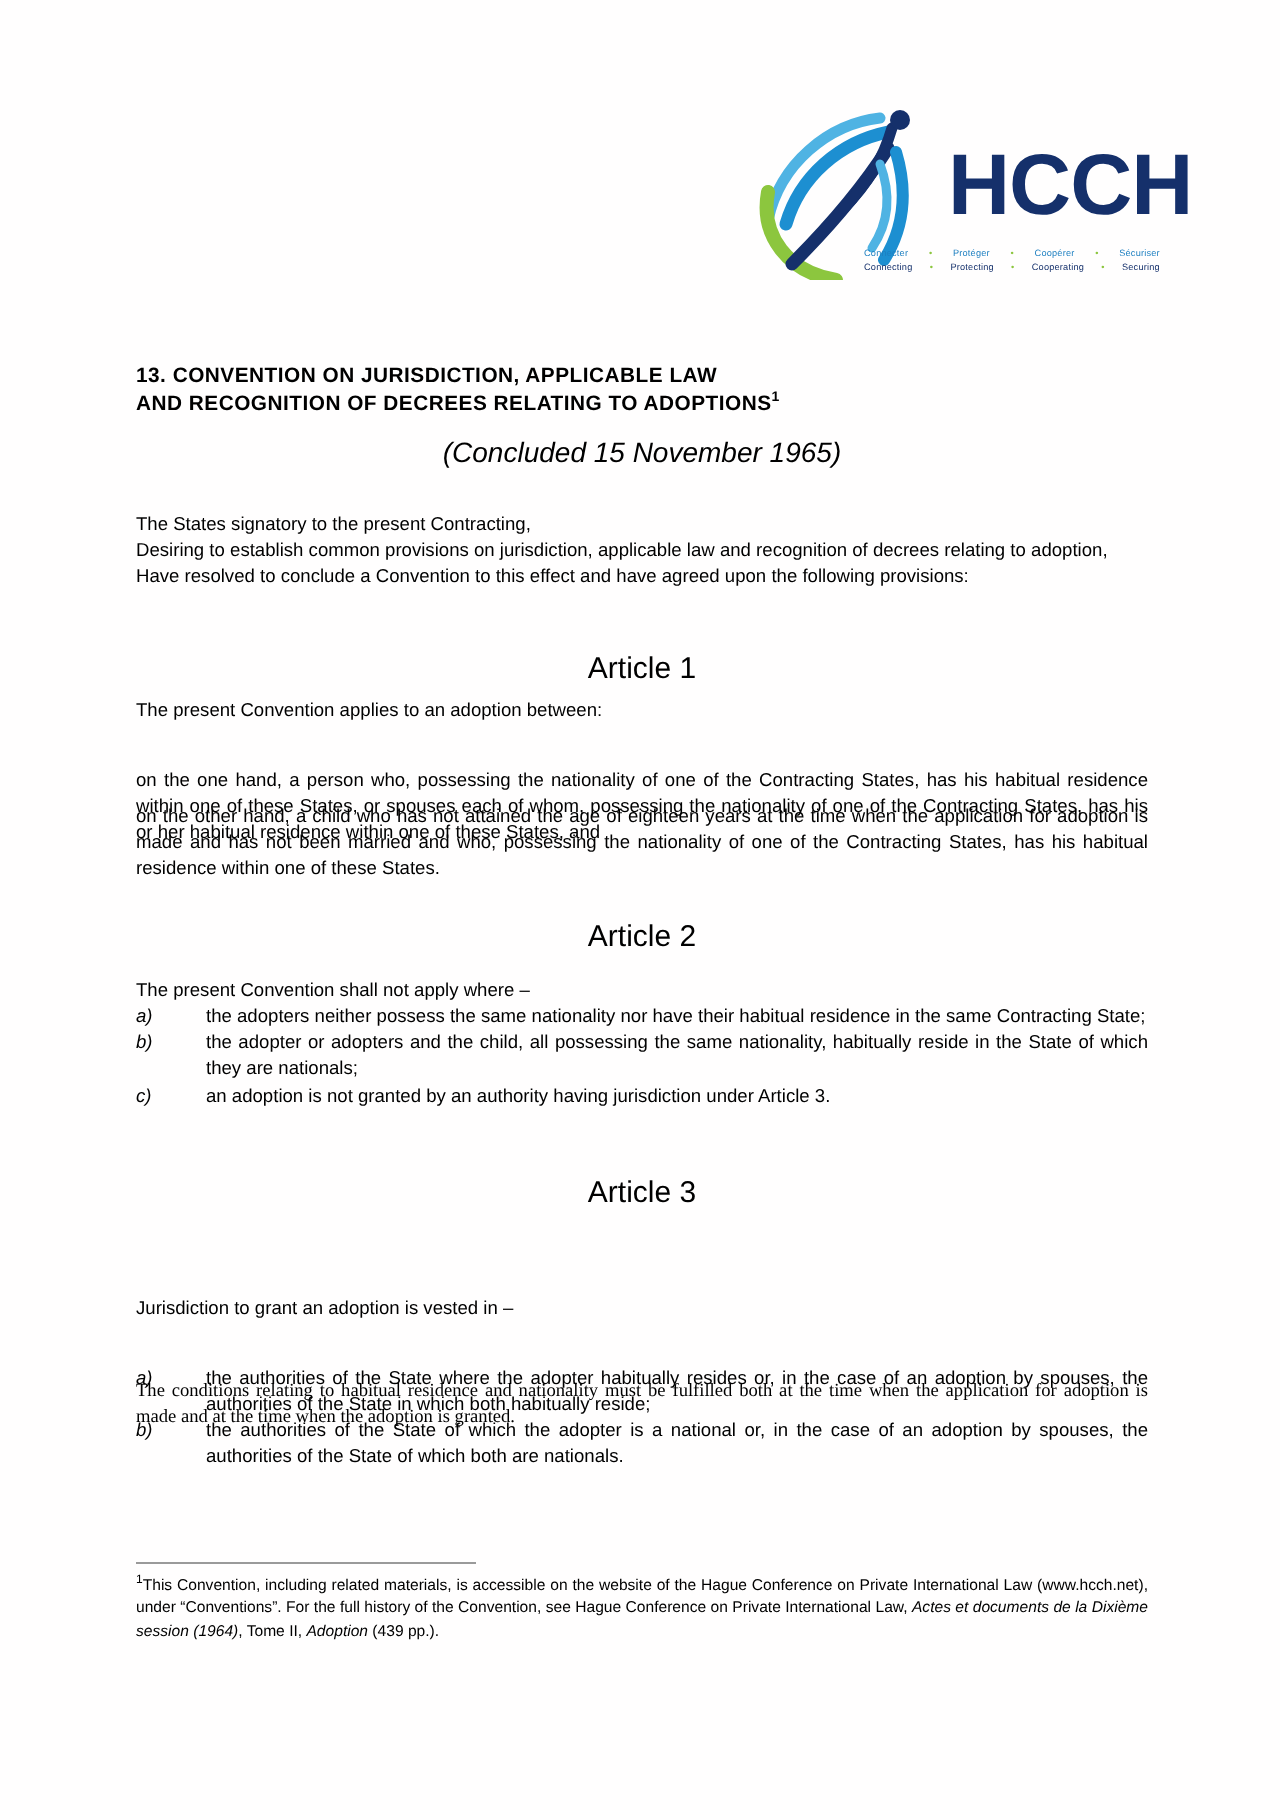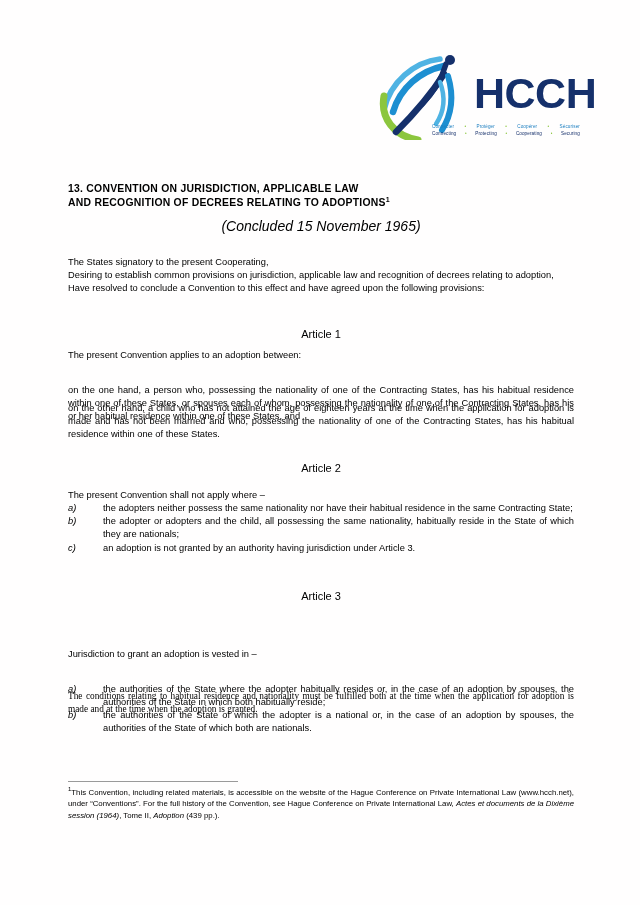--- a/index.html
+++ b/index.html
@@ -102,21 +102,21 @@
     line-height: 13.2px;
   }
   .just { text-align: justify; }
   .nowrap-line { white-space: nowrap; }
 
   .article-head {
     position: absolute;
     left: 68px;
     width: 506px;
     text-align: center;
-    font-size: 11px;
+    font-size: 15px;
     line-height: 13px;
   }
 
   
   .lettered {
     position: relative;
   }
   .item {
     display: flex;
     align-items: flex-start;
@@ -210,21 +210,21 @@
   </div>
 
   <div class="doc-title">
     <div>13. CONVENTION ON JURISDICTION, APPLICABLE LAW</div>
     <div><span>AND RECOGNITION OF DECREES RELATING TO ADOPTIONS</span><sup>1</sup></div>
   </div>
 
   <div class="doc-subtitle">(Concluded 15 November 1965)</div>
 
   <div class="block just" style="top:256px;">
-    <div class="nowrap-line">The States signatory to the present Cooperating,</div>
+    <div class="nowrap-line">The States signatory to the present Contracting,</div>
     <div>Desiring to establish common provisions on jurisdiction, applicable law and recognition of decrees relating to adoption,</div>
     <div>Have resolved to conclude a Convention to this effect and have agreed upon the following provisions:</div>
   </div>
 
   <div class="article-head" style="top:328px;">Article 1</div>
 
   <div class="block" style="top:349px;">The present Convention applies to an adoption between:</div>
 
   <div class="block just" style="top:384px;">on the one hand, a person who, possessing the nationality of one of the Contracting States, has his habitual residence within one of these States, or spouses each of whom, possessing the nationality of one of the Contracting States, has his or her habitual residence within one of these States, and</div>
 

